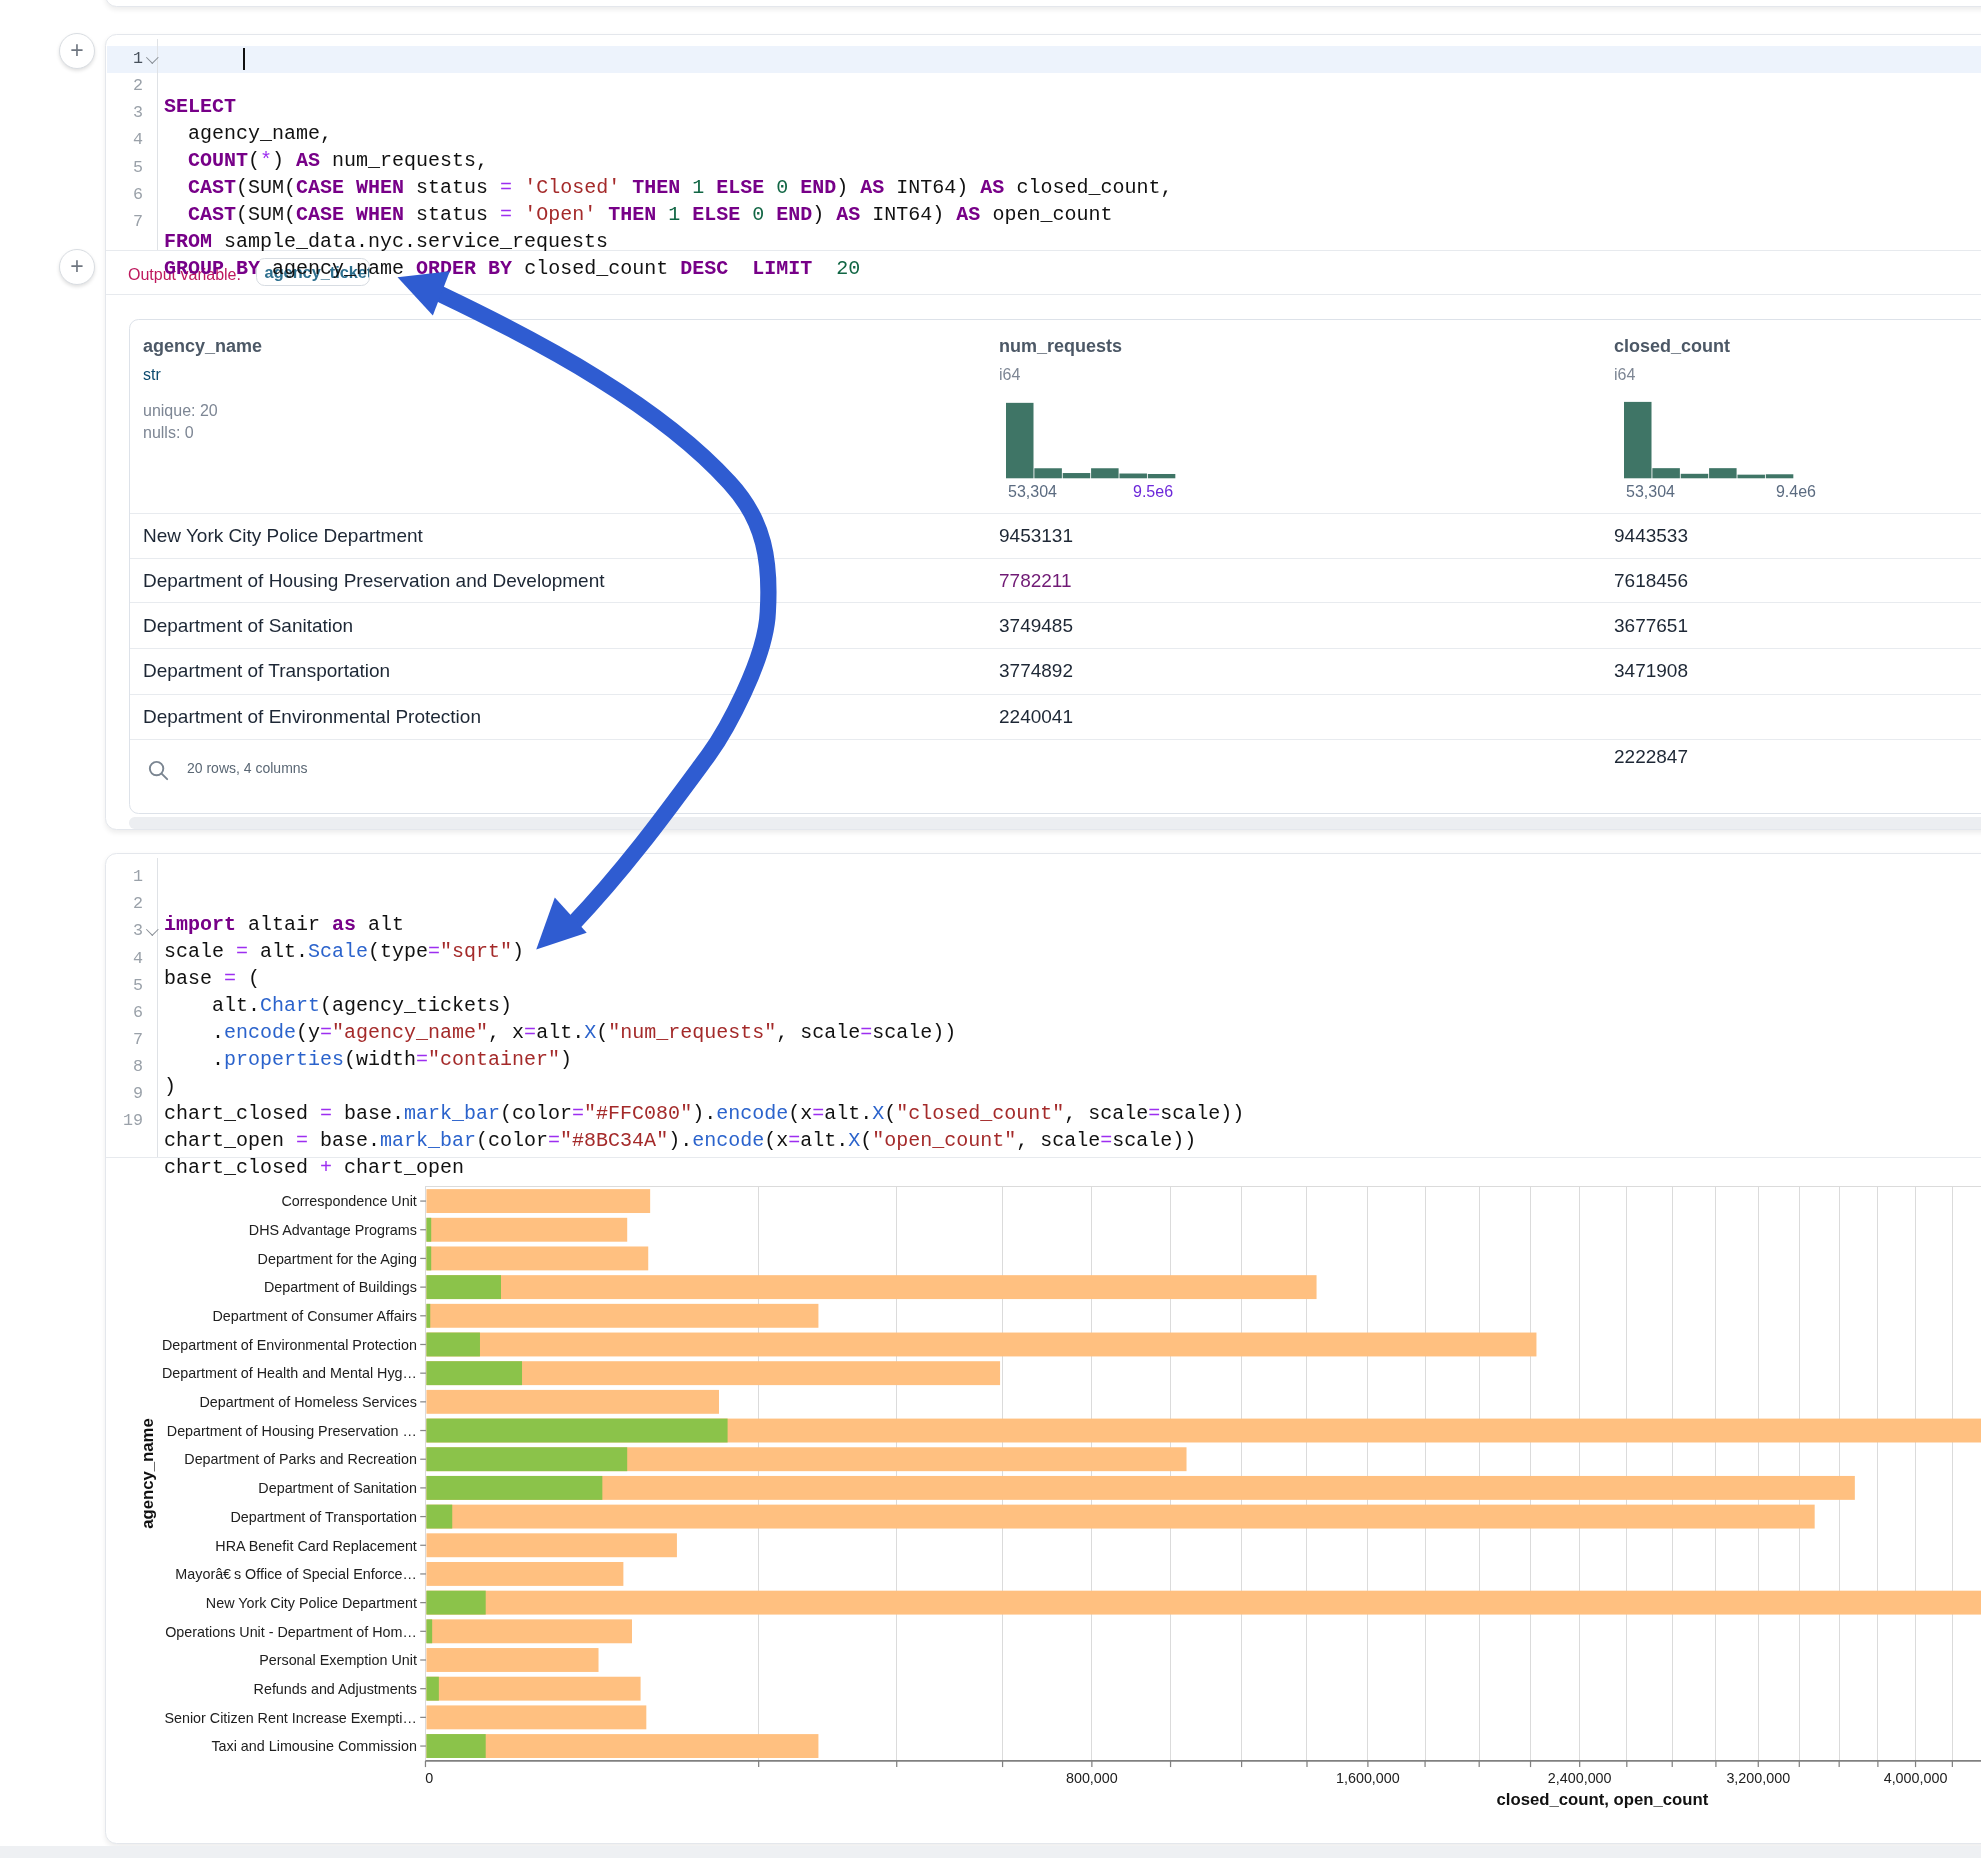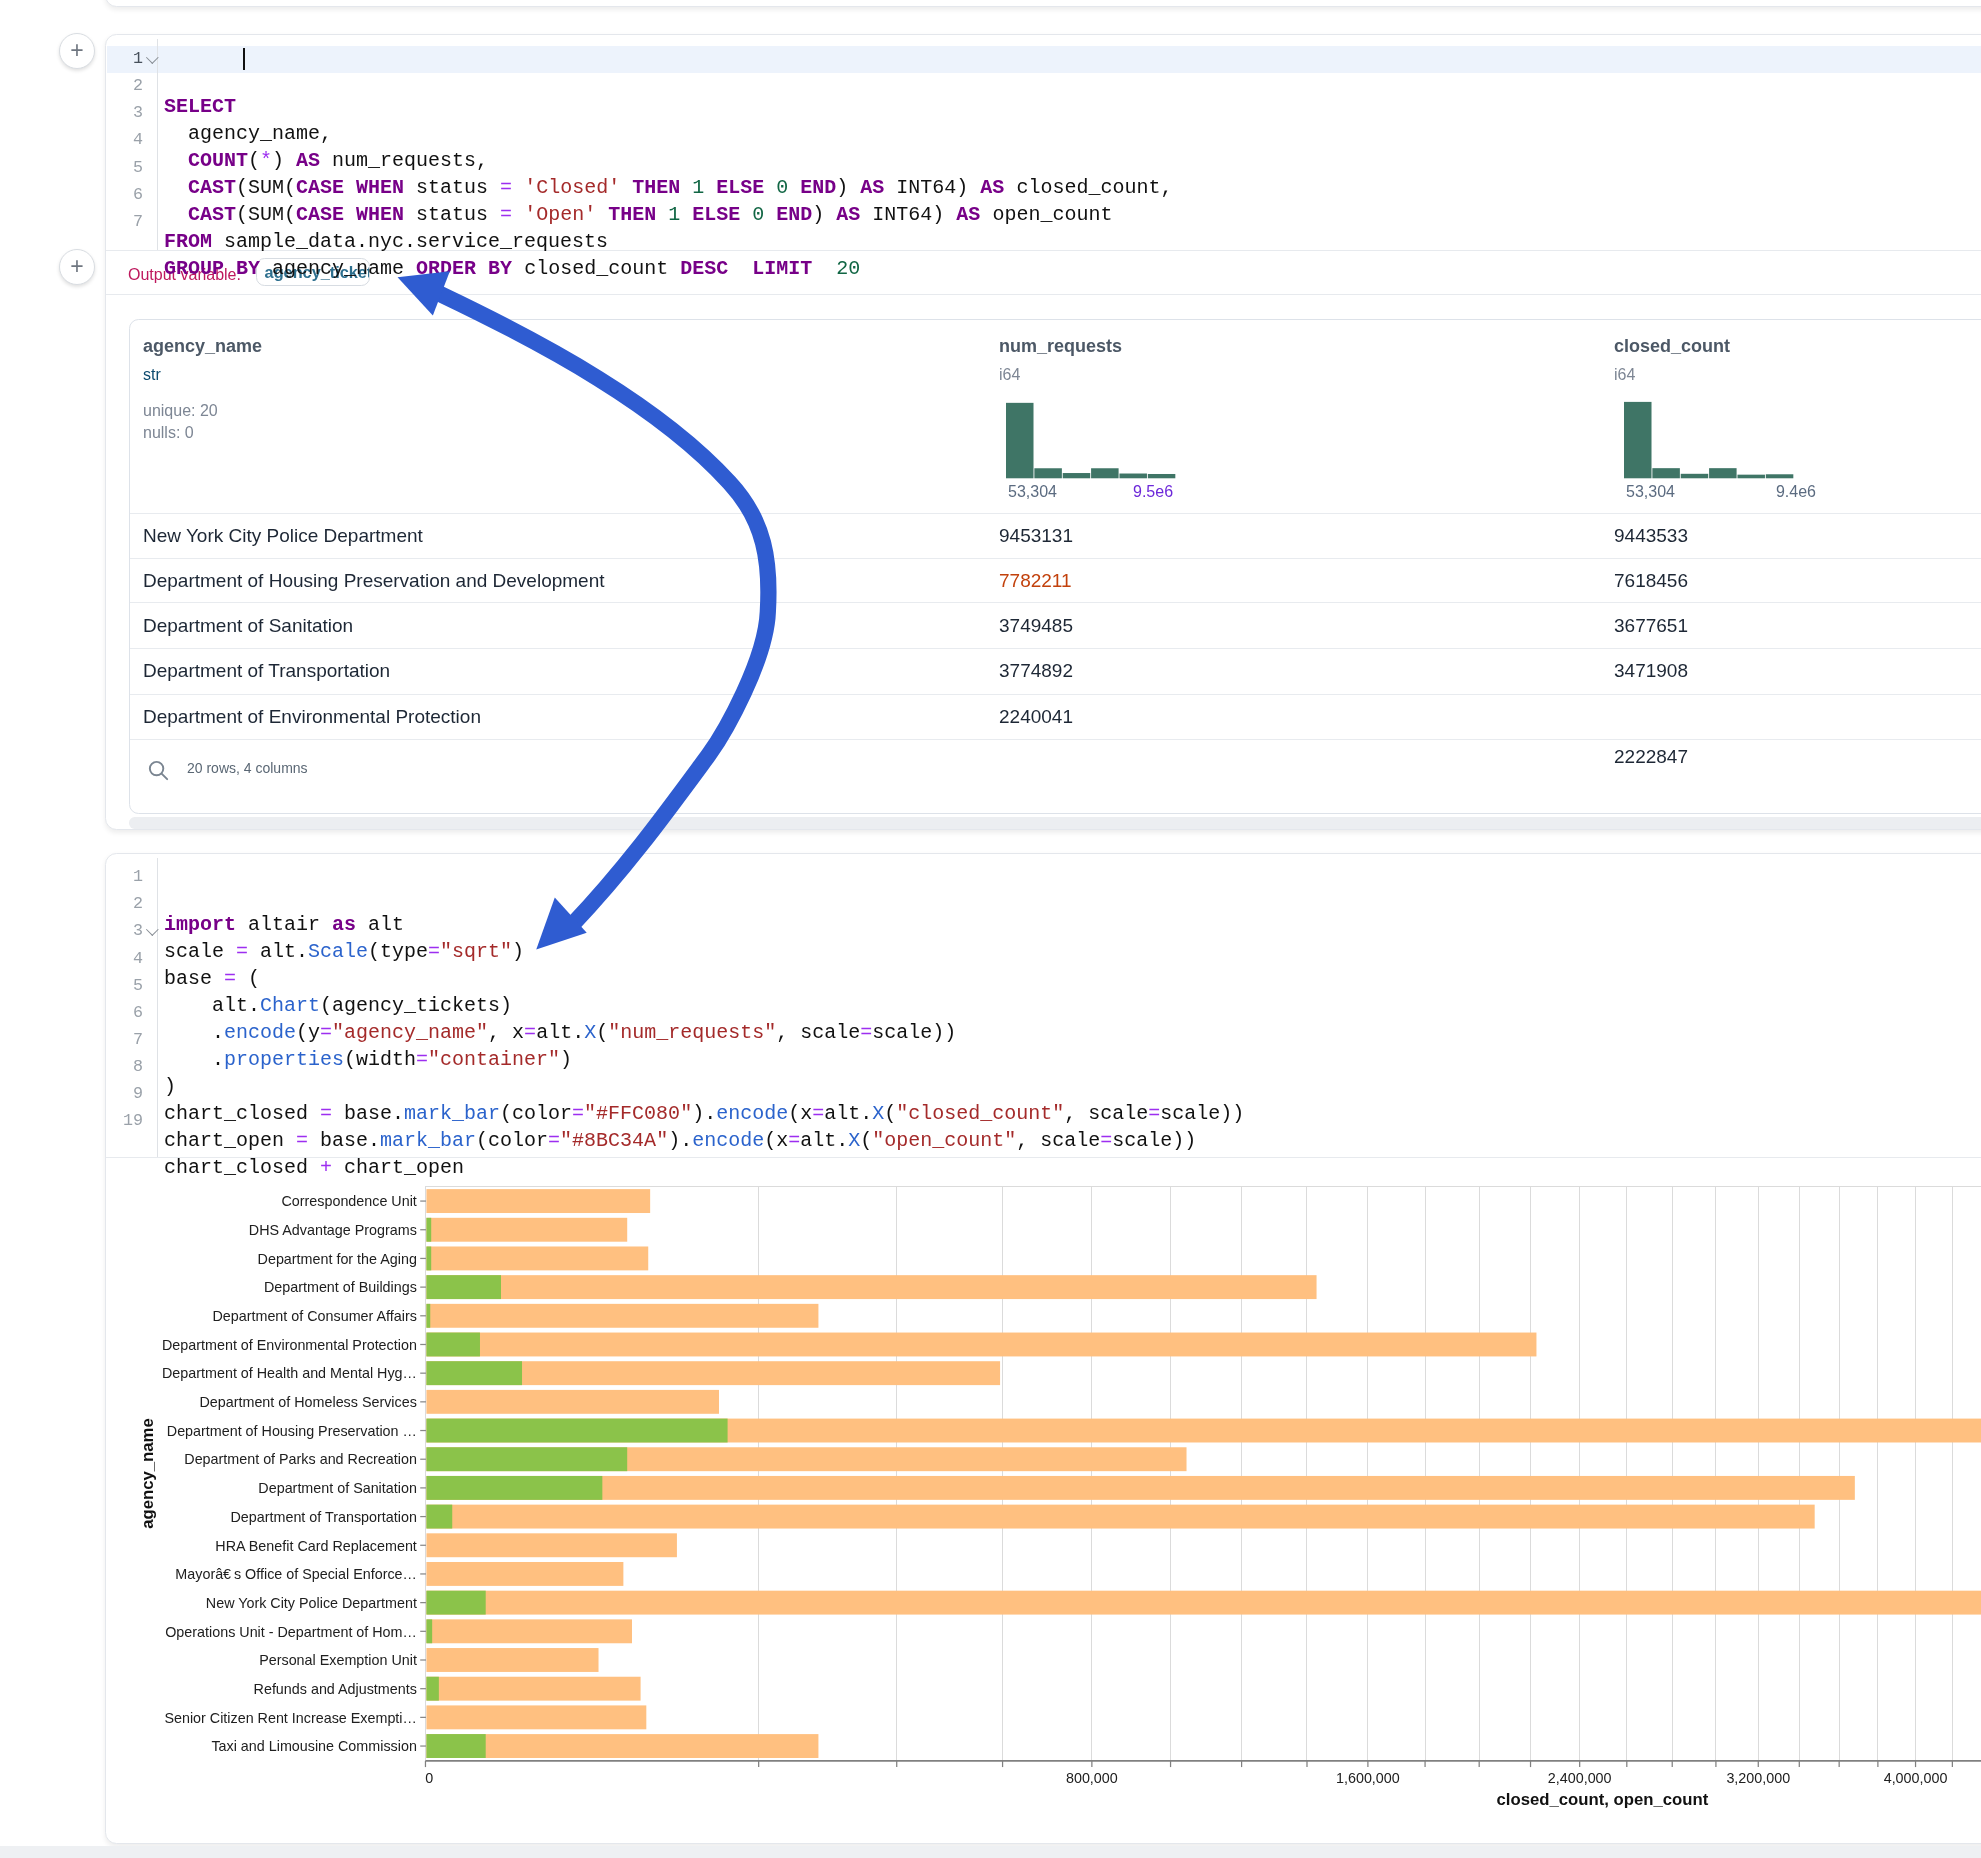--- a/index.html
+++ b/index.html
@@ -80,21 +80,21 @@
 <div style="position:absolute; left:130px; top:513px; width:1851px; height:1px; background:#e8ebef;"></div>
 <div style="position:absolute; left:130px; top:558px; width:1851px; height:1px; background:#e8ebef;"></div>
 <div style="position:absolute; left:130px; top:602px; width:1851px; height:1px; background:#e8ebef;"></div>
 <div style="position:absolute; left:130px; top:648px; width:1851px; height:1px; background:#e8ebef;"></div>
 <div style="position:absolute; left:130px; top:694px; width:1851px; height:1px; background:#e8ebef;"></div>
 <div style="position:absolute; left:130px; top:739px; width:1851px; height:1px; background:#e8ebef;"></div>
 <div style="position:absolute; left:143px; top:525px; font-size:19px; color:#1d2735;">New York City Police Department</div>
 <div style="position:absolute; left:999px; top:525px; font-size:19px; color:#1d2735;">9453131</div>
 <div style="position:absolute; left:1614px; top:525px; font-size:19px; color:#1d2735;">9443533</div>
 <div style="position:absolute; left:143px; top:570px; font-size:19px; color:#1d2735;">Department of Housing Preservation and Development</div>
-<div style="position:absolute; left:999px; top:570px; font-size:19px; color:#c2410c;">7782211</div>
+<div style="position:absolute; left:999px; top:570px; font-size:19px; color:#701a75;">7782211</div>
 <div style="position:absolute; left:1614px; top:570px; font-size:19px; color:#1d2735;">7618456</div>
 <div style="position:absolute; left:143px; top:615px; font-size:19px; color:#1d2735;">Department of Sanitation</div>
 <div style="position:absolute; left:999px; top:615px; font-size:19px; color:#1d2735;">3749485</div>
 <div style="position:absolute; left:1614px; top:615px; font-size:19px; color:#1d2735;">3677651</div>
 <div style="position:absolute; left:143px; top:660px; font-size:19px; color:#1d2735;">Department of Transportation</div>
 <div style="position:absolute; left:999px; top:660px; font-size:19px; color:#1d2735;">3774892</div>
 <div style="position:absolute; left:1614px; top:660px; font-size:19px; color:#1d2735;">3471908</div>
 <div style="position:absolute; left:143px; top:706px; font-size:19px; color:#1d2735;">Department of Environmental Protection</div>
 <div style="position:absolute; left:999px; top:706px; font-size:19px; color:#1d2735;">2240041</div>
 <div style="position:absolute; left:1614px; top:706px; font-size:19px; color:#1d2735;margin-top:40px;">2222847</div>

